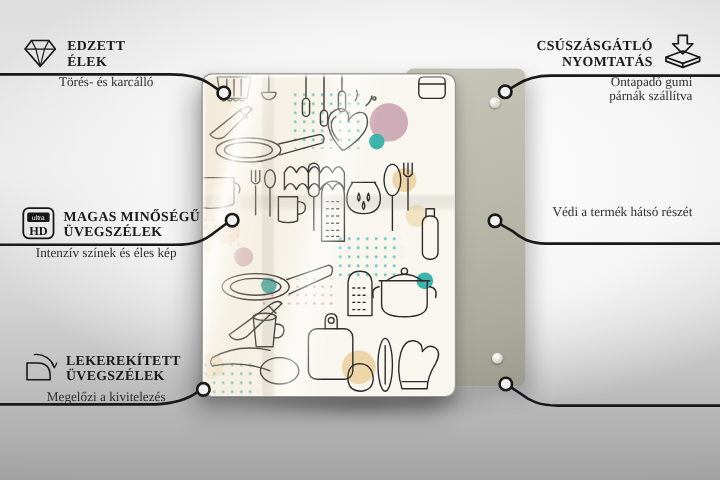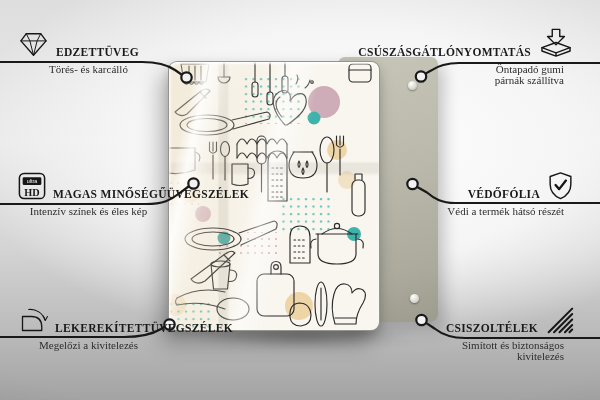--- a/index.html
+++ b/index.html
@@ -41,25 +41,25 @@
   .doodles .lines{stroke:var(--doodle-line,#2b2b2b);fill:none;stroke-width:1.15;stroke-linecap:round;stroke-linejoin:round;}
   .teal-fill{fill:var(--accent-teal,#3eb3ab);}
   .pinkdot-fill{fill:var(--accent-pink-dots,#c9879b);}
   
   .connectors{position:absolute;inset:0;width:100%;height:100%;z-index:6;pointer-events:none;}
   .connectors g{stroke:var(--connector,#191919);stroke-width:2.2;fill:none;stroke-linecap:round;}
   .connectors circle{fill:#f2f2f2;}
   
   .callout{position:absolute;z-index:7;color:#1a1a1a;}
   .callout.left{left:2px;width:172px;}
-  .callout.right{right:18px;width:178px;}
+  .callout.right{right:5px;width:178px;}
   .head{display:flex;align-items:flex-end;gap:7px;min-height:34px;padding-bottom:2px;box-sizing:border-box;}
   .callout.left .head{padding-left:16px;justify-content:flex-start;}
   .callout.right .head{padding-right:8px;justify-content:flex-end;}
-  .titles{display:flex;flex-direction:row;}
+  .titles{display:flex;flex-direction:column;}
   .callout.right .titles{text-align:right;}
   .title{font-size:11.5px;font-weight:bold;letter-spacing:0.3px;line-height:12.5px;white-space:nowrap;}
   .desc{margin-top:4px;font-size:11px;line-height:10.5px;color:#2e2e2e;}
   .callout.left .desc{padding-left:1px;text-align:center;}
   .callout.right .desc{padding-right:18px;text-align:right;margin-left:32px;}
   .icon{flex:0 0 auto;display:block;text-align:right;}
   .icon svg{display:block;stroke:#161616;fill:none;stroke-width:1.5;stroke-linecap:round;stroke-linejoin:round;}
 </style>
 </head>
 <body>
@@ -201,21 +201,21 @@
   <div class="callout left" style="top:26px">
     <div class="head">
       <span class="icon">
         <svg viewBox="0 0 34 30" width="31" height="27">
           <path d="M9 3 H25 L31 11 L17 27 L3 11 Z"></path>
           <path d="M3 11 H31 M9 3 L13 11 L17 27 M25 3 L21 11 L17 27" stroke-width="1.1"></path>
         </svg>
       </span>
       <div class="titles">
         <div class="title">EDZETT</div>
-        <div class="title">ÜVEG</div>
+        <div class="title">ÉLEK</div>
       </div>
     </div>
     <div class="desc">
       <div>Törés- és karcálló</div>
       <div></div>
     </div>
   </div>
 
   <div class="callout left" style="top:168px">
     <div class="head">
@@ -231,21 +231,21 @@
         <div class="title">MAGAS MINŐSÉGŰ</div>
         <div class="title">ÜVEGSZÉLEK</div>
       </div>
     </div>
     <div class="desc">
       <div>Intenzív színek és éles kép</div>
       <div></div>
     </div>
   </div>
 
-  <div class="callout left" style="top:302px">
+  <div class="callout left" style="top:288px">
     <div class="head">
       <span class="icon">
         <svg viewBox="0 0 34 32" width="30" height="28">
           <path d="M5 28 V12 H15 Q27 12 27 24 V28 Z"></path>
           <path d="M12 4 A 18 18 0 0 1 31 16" stroke-width="1.2"></path>
           <path d="M28.5 11.5 L31 16.5 L33.5 12" stroke-width="1.2"></path>
         </svg>
       </span>
       <div class="titles">
         <div class="title">LEKEREKÍTETT</div>
@@ -271,53 +271,20 @@
         </svg>
       </span>
     </div>
     <div class="desc">
       <div>Öntapadó gumi</div>
       <div>párnák szállítva</div>
     </div>
   </div>
 
   <div class="callout right" style="top:168px">
-    <div class="head">
-      <div class="titles">
-        <div class="title">VÉDŐFÓLIA</div>
-        <div class="title"></div>
-      </div>
-      <span class="icon">
-        <svg viewBox="0 0 30 32" width="27" height="29">
-          <path d="M15 2 L26.5 6 V14.5 C26.5 22.5 22 27.5 15 30.5 C8 27.5 3.5 22.5 3.5 14.5 V6 Z" stroke-width="1.6"></path>
-          <path d="M9.5 15.5 L13.5 20 L21 10.5" stroke-width="2.6"></path>
-        </svg>
-      </span>
-    </div>
     <div class="desc">
       <div>Védi a termék hátsó részét</div>
       <div></div>
     </div>
   </div>
 
-  <div class="callout right" style="top:302px">
-    <div class="head">
-      <div class="titles">
-        <div class="title">CSISZOLT</div>
-        <div class="title">ÉLEK</div>
-      </div>
-      <span class="icon">
-        <svg viewBox="0 0 32 32" width="29" height="29">
-          <path d="M4 30 L30 4" stroke-width="2.2"></path>
-          <path d="M10 30 L30 10" stroke-width="2.2"></path>
-          <path d="M16 30 L30 16" stroke-width="2.2"></path>
-          <path d="M22 30 L30 22" stroke-width="2.2"></path>
-          <path d="M27 30 L30 27" stroke-width="2.2"></path>
-        </svg>
-      </span>
-    </div>
-    <div class="desc">
-      <div>Simított és biztonságos</div>
-      <div>kivitelezés</div>
-    </div>
-  </div>
 
 </div>
 
 </body></html>

